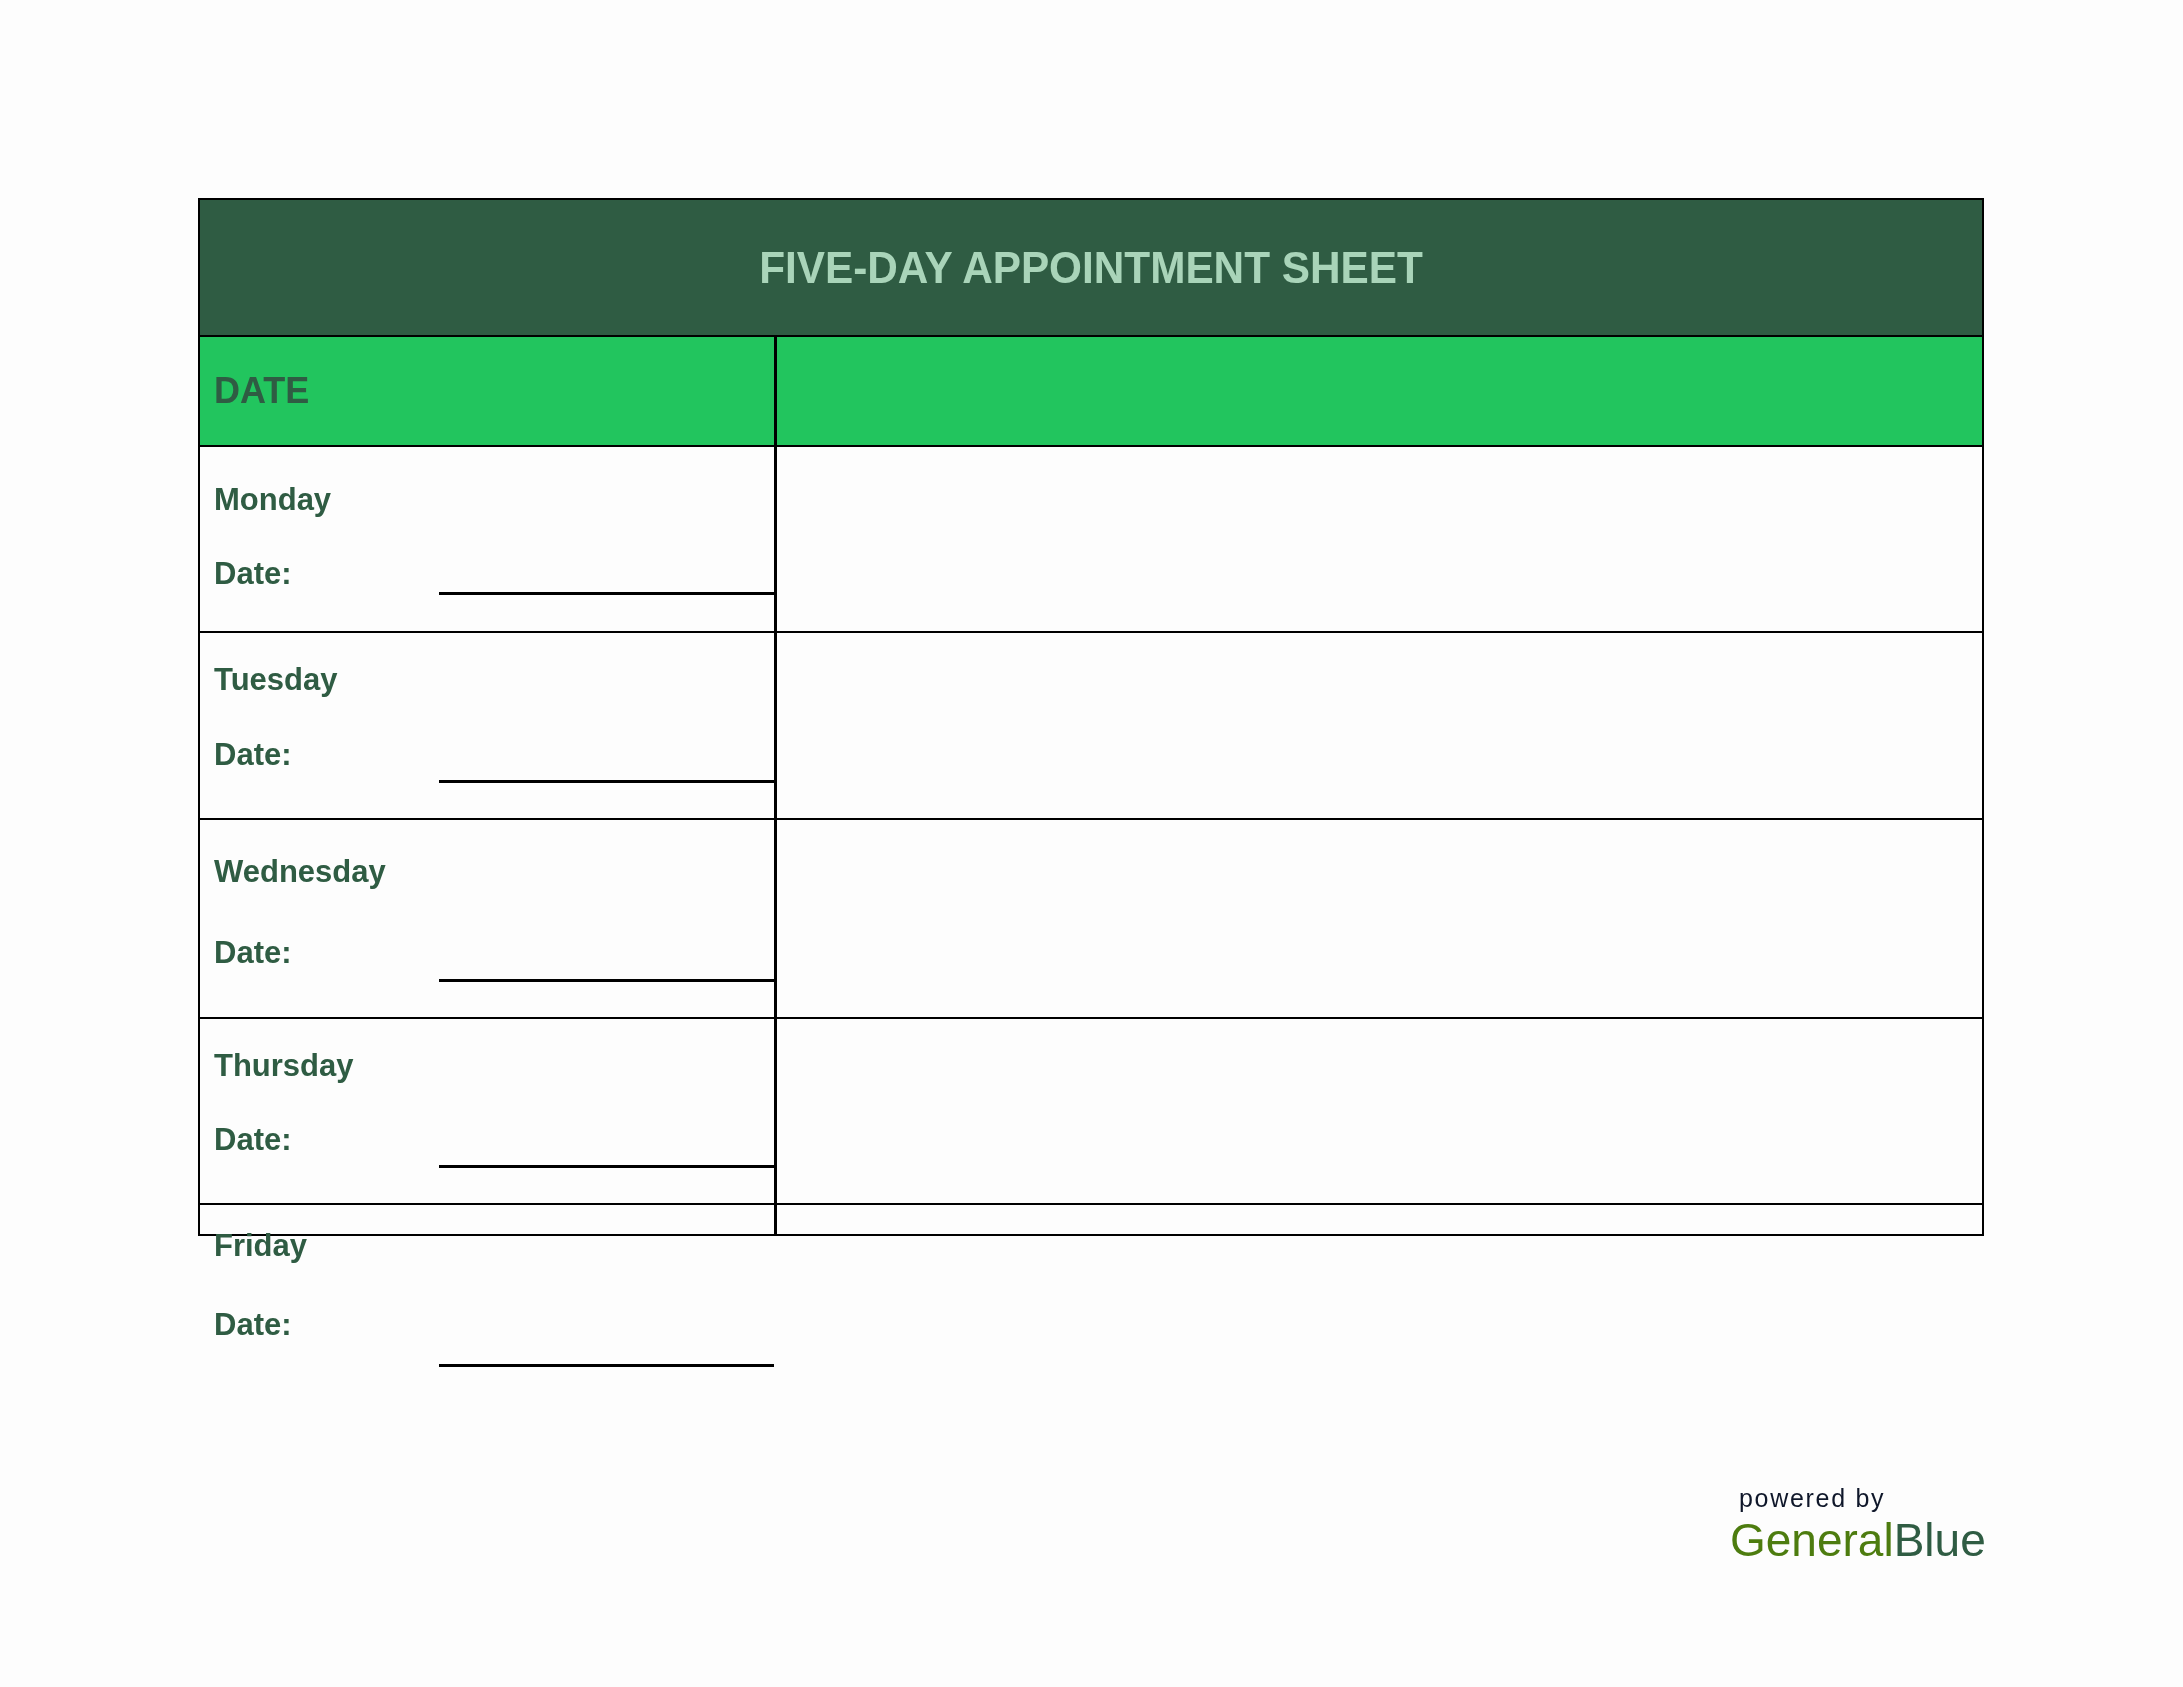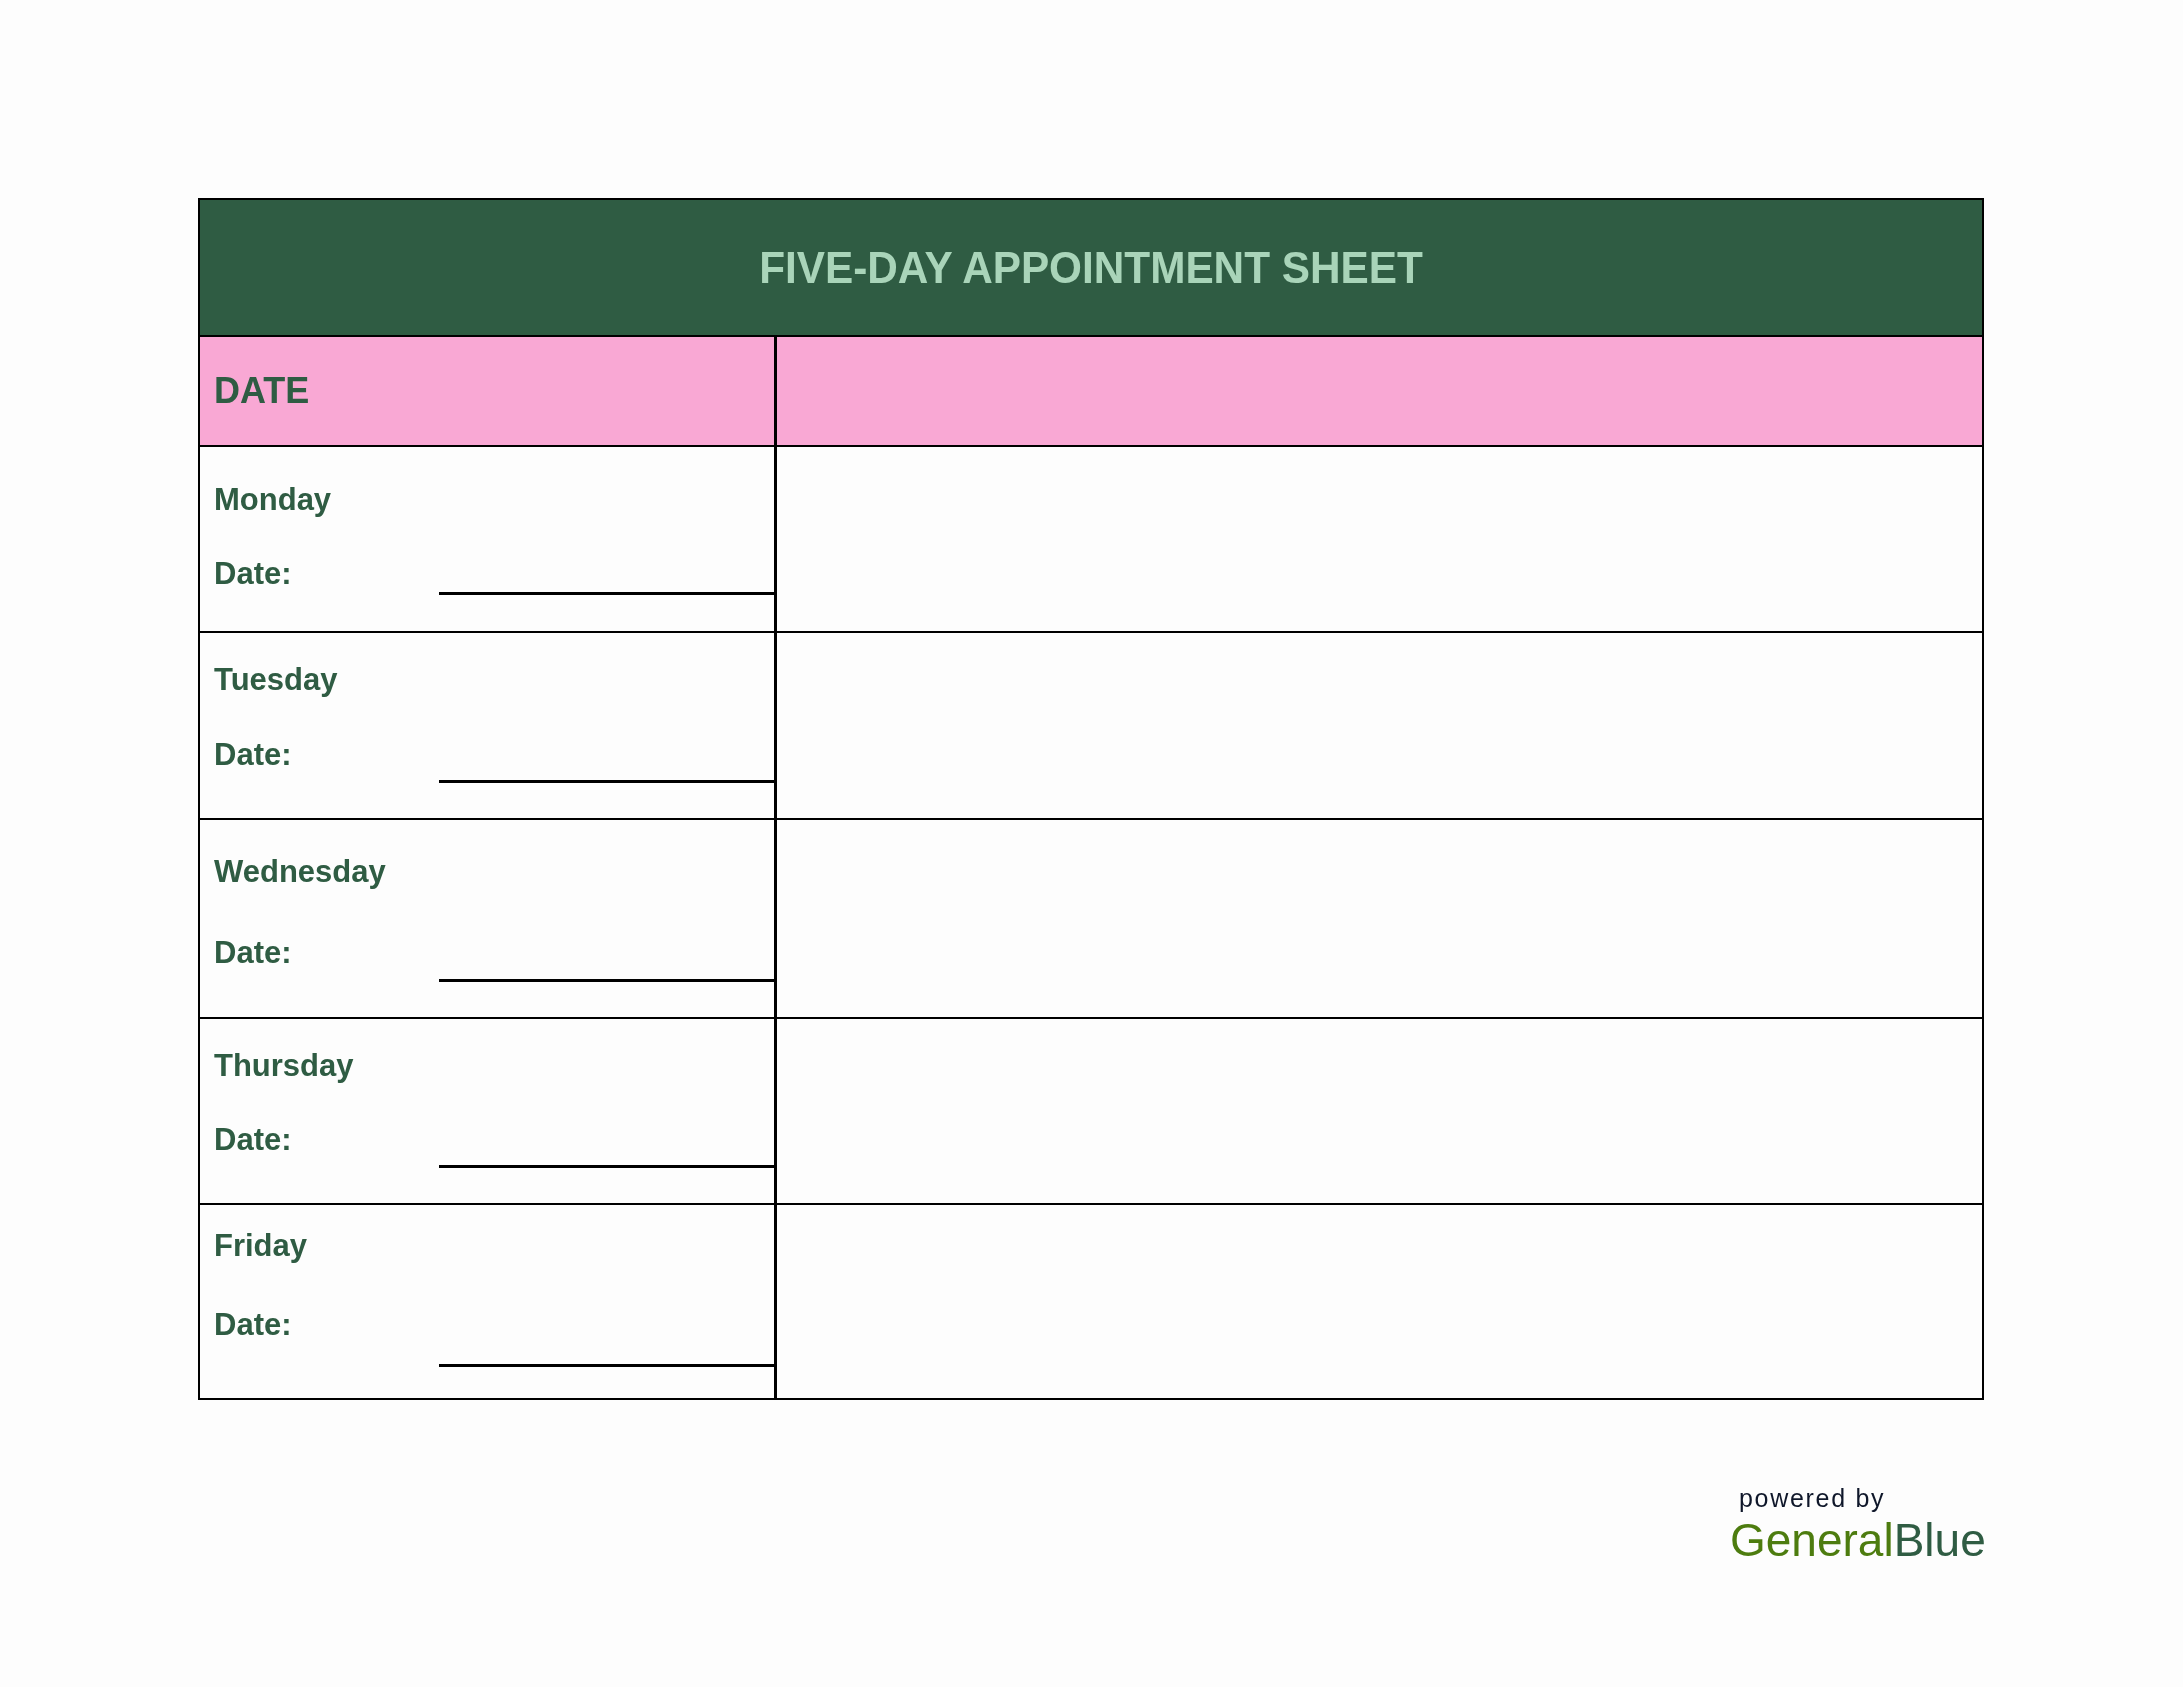--- a/index.html
+++ b/index.html
@@ -1,35 +1,35 @@
 <!DOCTYPE html>
 <html style="font-size:13.2px"><head>
 <meta charset="utf-8">
 <style>
   html, body { margin: 0; padding: 0; }
   body {
     width: 2183px; height: 1687px; background: #fdfdfd; position: relative; overflow: hidden;
     font-family: "Liberation Sans", "DejaVu Sans", sans-serif;
   }
   .sheet {
-    position: absolute; left: 198px; top: 198px; width: 1786px; height: 1202px;
+    position: absolute; left: 198px; top: 198px; width: 1786px; height: 1038px;
     box-sizing: border-box; border: 2.5px solid #000;
   }
   .title-band {
     position: absolute; left: 0; top: 0; width: 100%; height: 137px;
     background: #2f5c43; border-bottom: 2.5px solid #000; box-sizing: border-box;
     display: flex; align-items: center; justify-content: center;
   }
   .title-text {
     color: #a9d4b9; font-weight: bold; font-size: 45px; letter-spacing: 0px;
     transform: scaleX(0.94); white-space: nowrap;
   }
   .header-row {
     position: absolute; left: 0; top: 137px; width: 100%; height: 110px;
-    background: #f9a8d4; border-bottom: 2.5px solid #000; box-sizing: border-box; text-decoration: underline;
+    background: #22c55e; border-bottom: 2.5px solid #000; box-sizing: border-box; text-decoration: underline;
   }
   .hdr {
     position: absolute; top: 0; height: 100%; display: flex; align-items: center;
     color: #2f5c43; font-weight: bold; font-size: 36px; transform-origin: left center;
   }
   .hdr-date { left: 14px; }
   .hdr-appt { left: 591px; }
   .col-divider {
     position: absolute; left: 574px; top: 137px; width: 2.5px; height: calc(100% - 137px); background: #000;
   }

